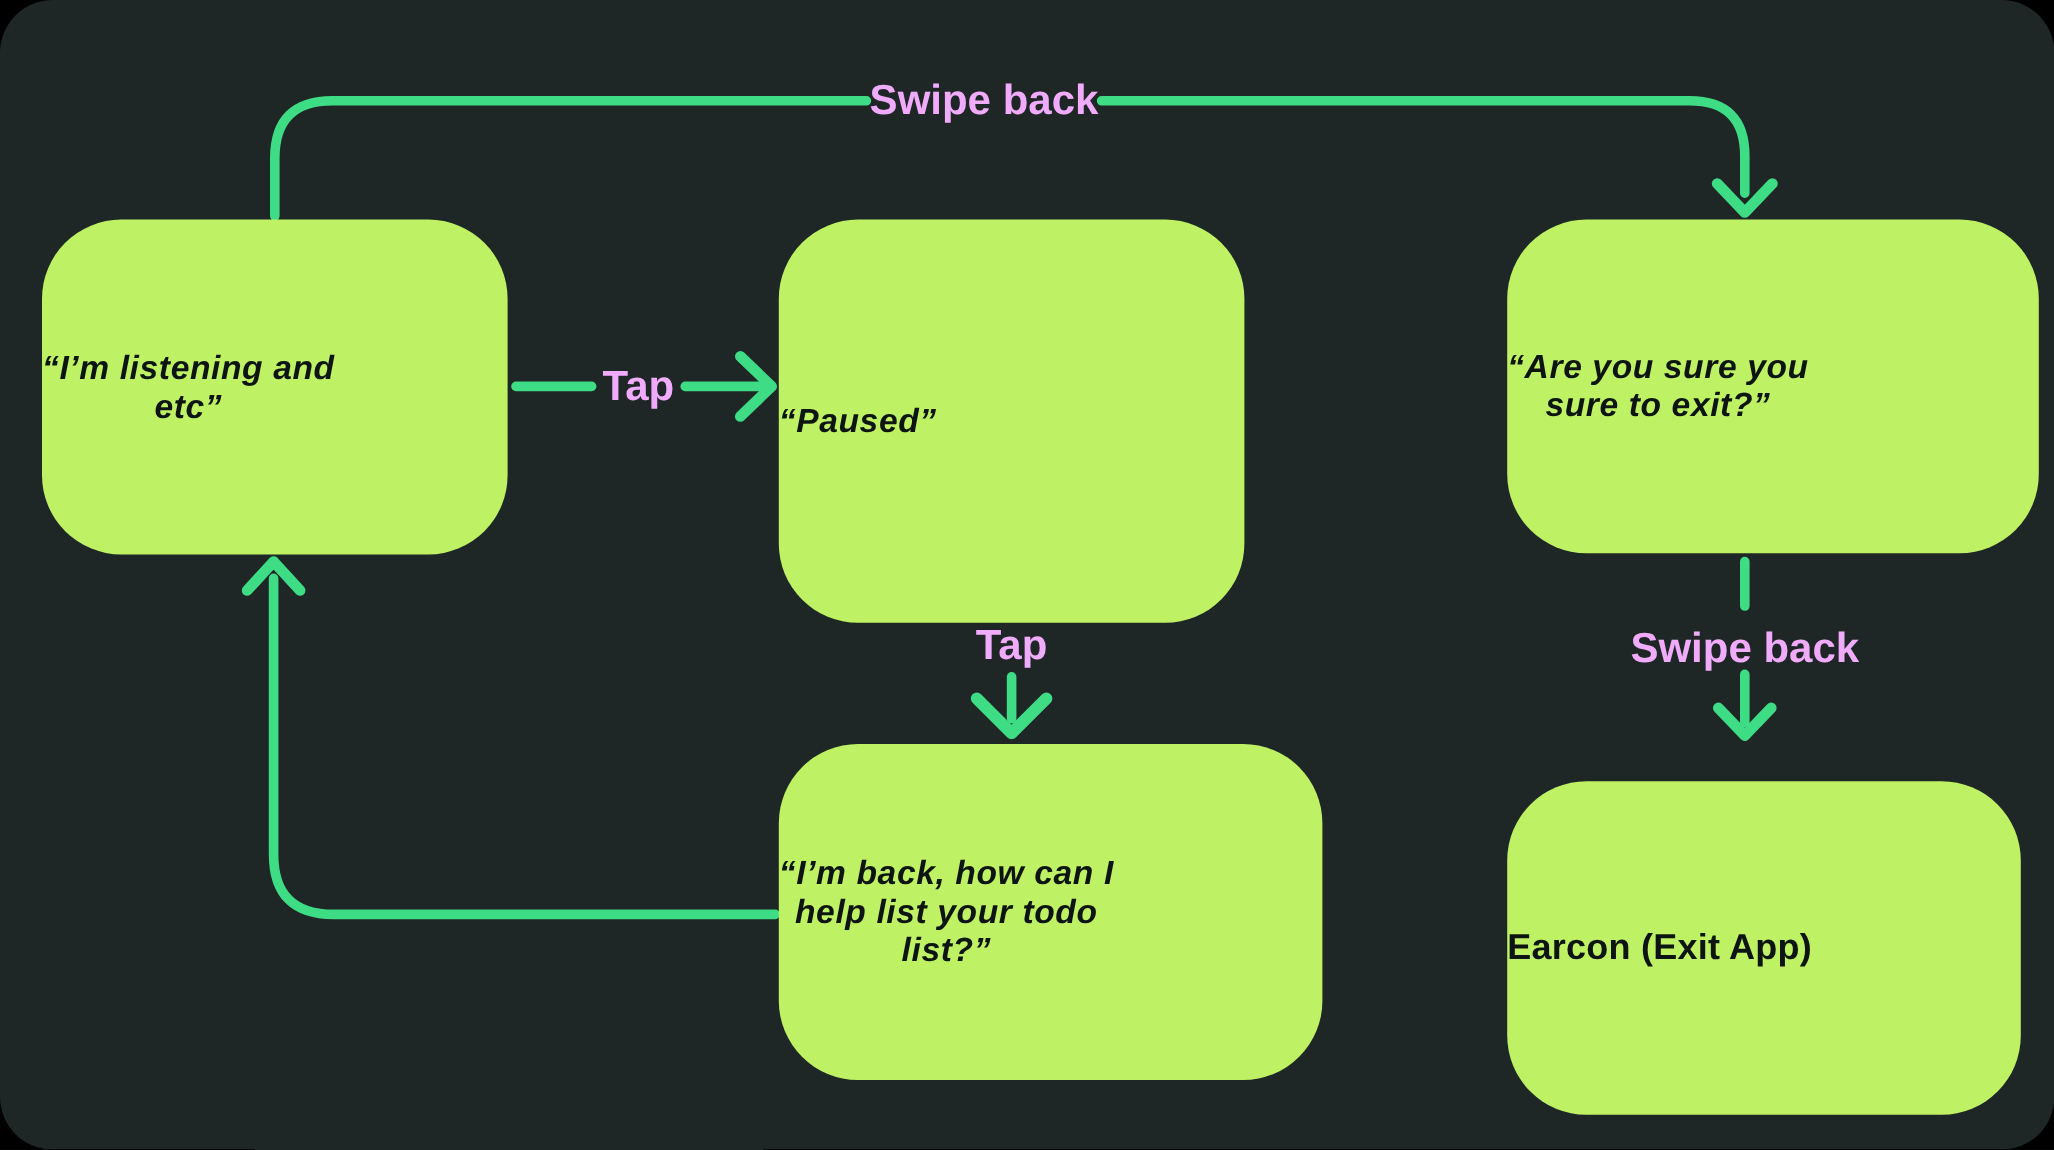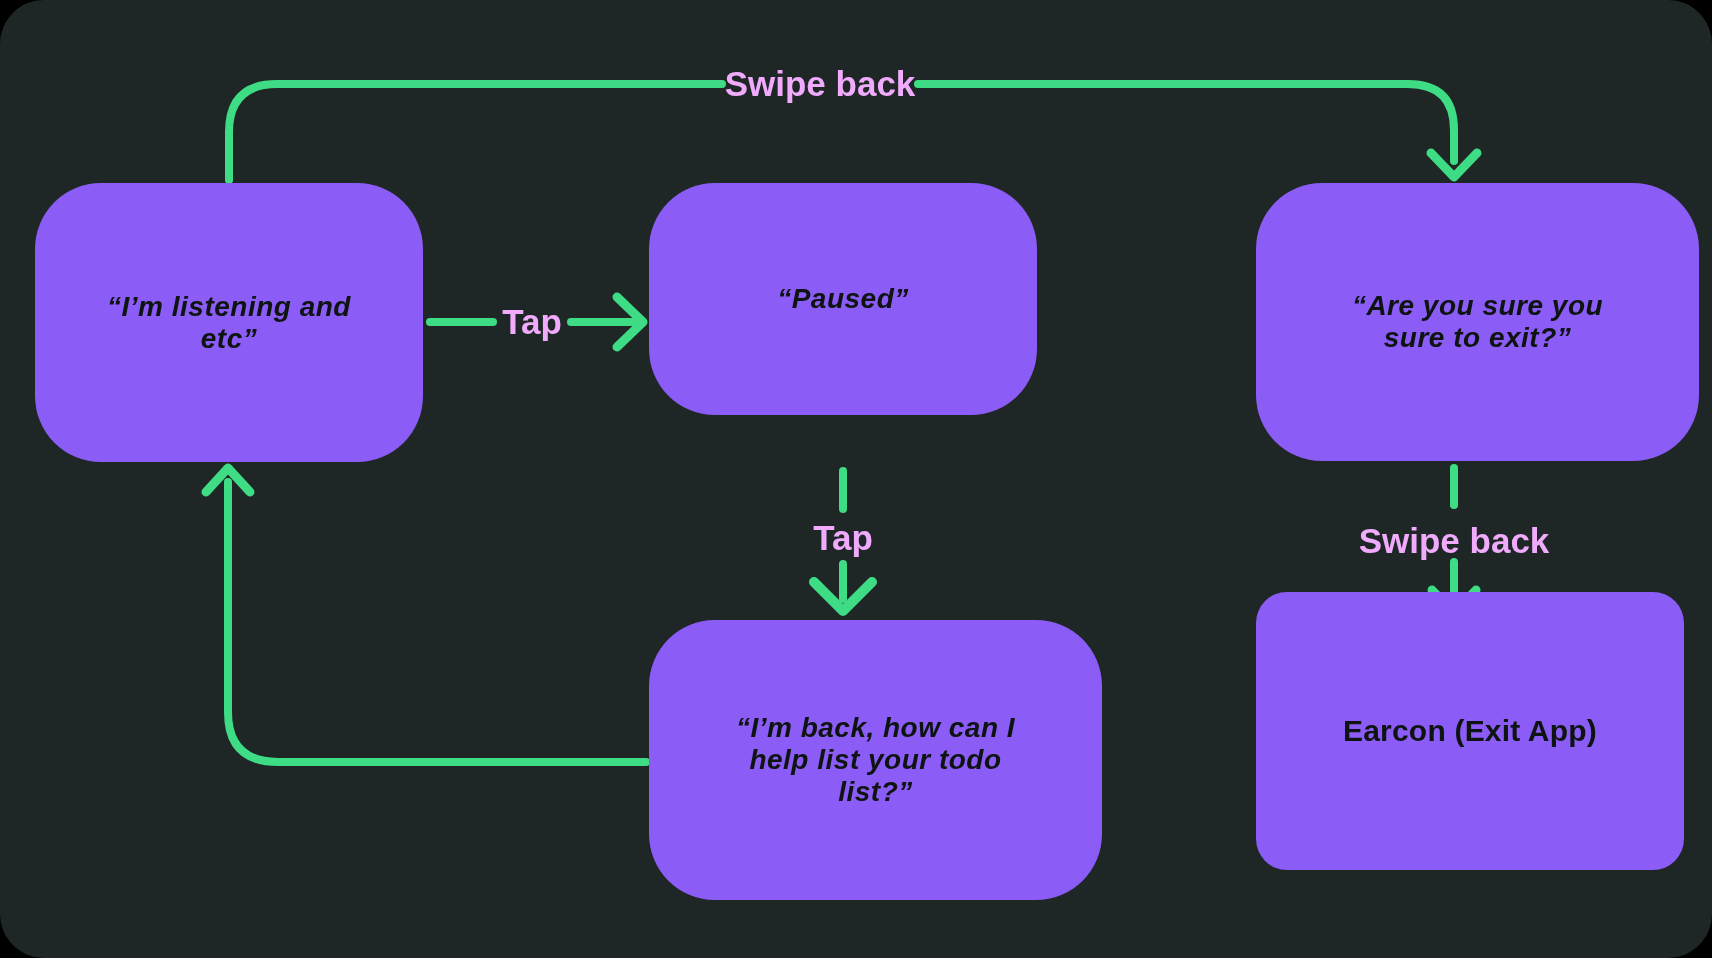--- a/index.html
+++ b/index.html
@@ -32,44 +32,43 @@
   .edge-head {
     fill: none;
     stroke: #3fdc86;
     stroke-width: 9;
     stroke-linecap: round;
     stroke-linejoin: round;
   }
   .edge-head-big { stroke-width: 10; }
   .node {
     position: absolute;
-    background: #8b5cf6;
+    background: #bef264;
     border-radius: 66px;
     display: flex;
     align-items: center;
-    justify-content: center;
     text-align: center;
     color: #0e1412;
     font-weight: bold;
     font-style: italic;
     font-size: 28px;
     line-height: 1.14;
     letter-spacing: 0.5px;
   }
   .node .node-text span { display: block; }
   .node.upright {
     font-style: normal;
     font-size: 30px;
     letter-spacing: 0.2px;
   }
   .n1 { left: 35px;   top: 183px; width: 388px; height: 279px; }
-  .n2 { left: 649px;  top: 183px; width: 388px; height: 232px; }
+  .n2 { left: 649px;  top: 183px; width: 388px; height: 336px; }
   .n3 { left: 1256px; top: 183px; width: 443px; height: 278px; }
   .n4 { left: 649px;  top: 620px; width: 453px; height: 280px; }
-  .n5 { left: 1256px; top: 592px; width: 428px; height: 278px; border-radius: 31px; }
+  .n5 { left: 1256px; top: 651px; width: 428px; height: 278px; }
   .edge-label {
     position: absolute;
     transform: translate(-50%, -50%);
     color: #f0abfc;
     font-weight: bold;
     font-size: 35px;
     white-space: nowrap;
   }
   .lbl-swipe-top   { left: 820px;  top: 84px;  }
   .lbl-tap-h       { left: 532px;  top: 322px; }

